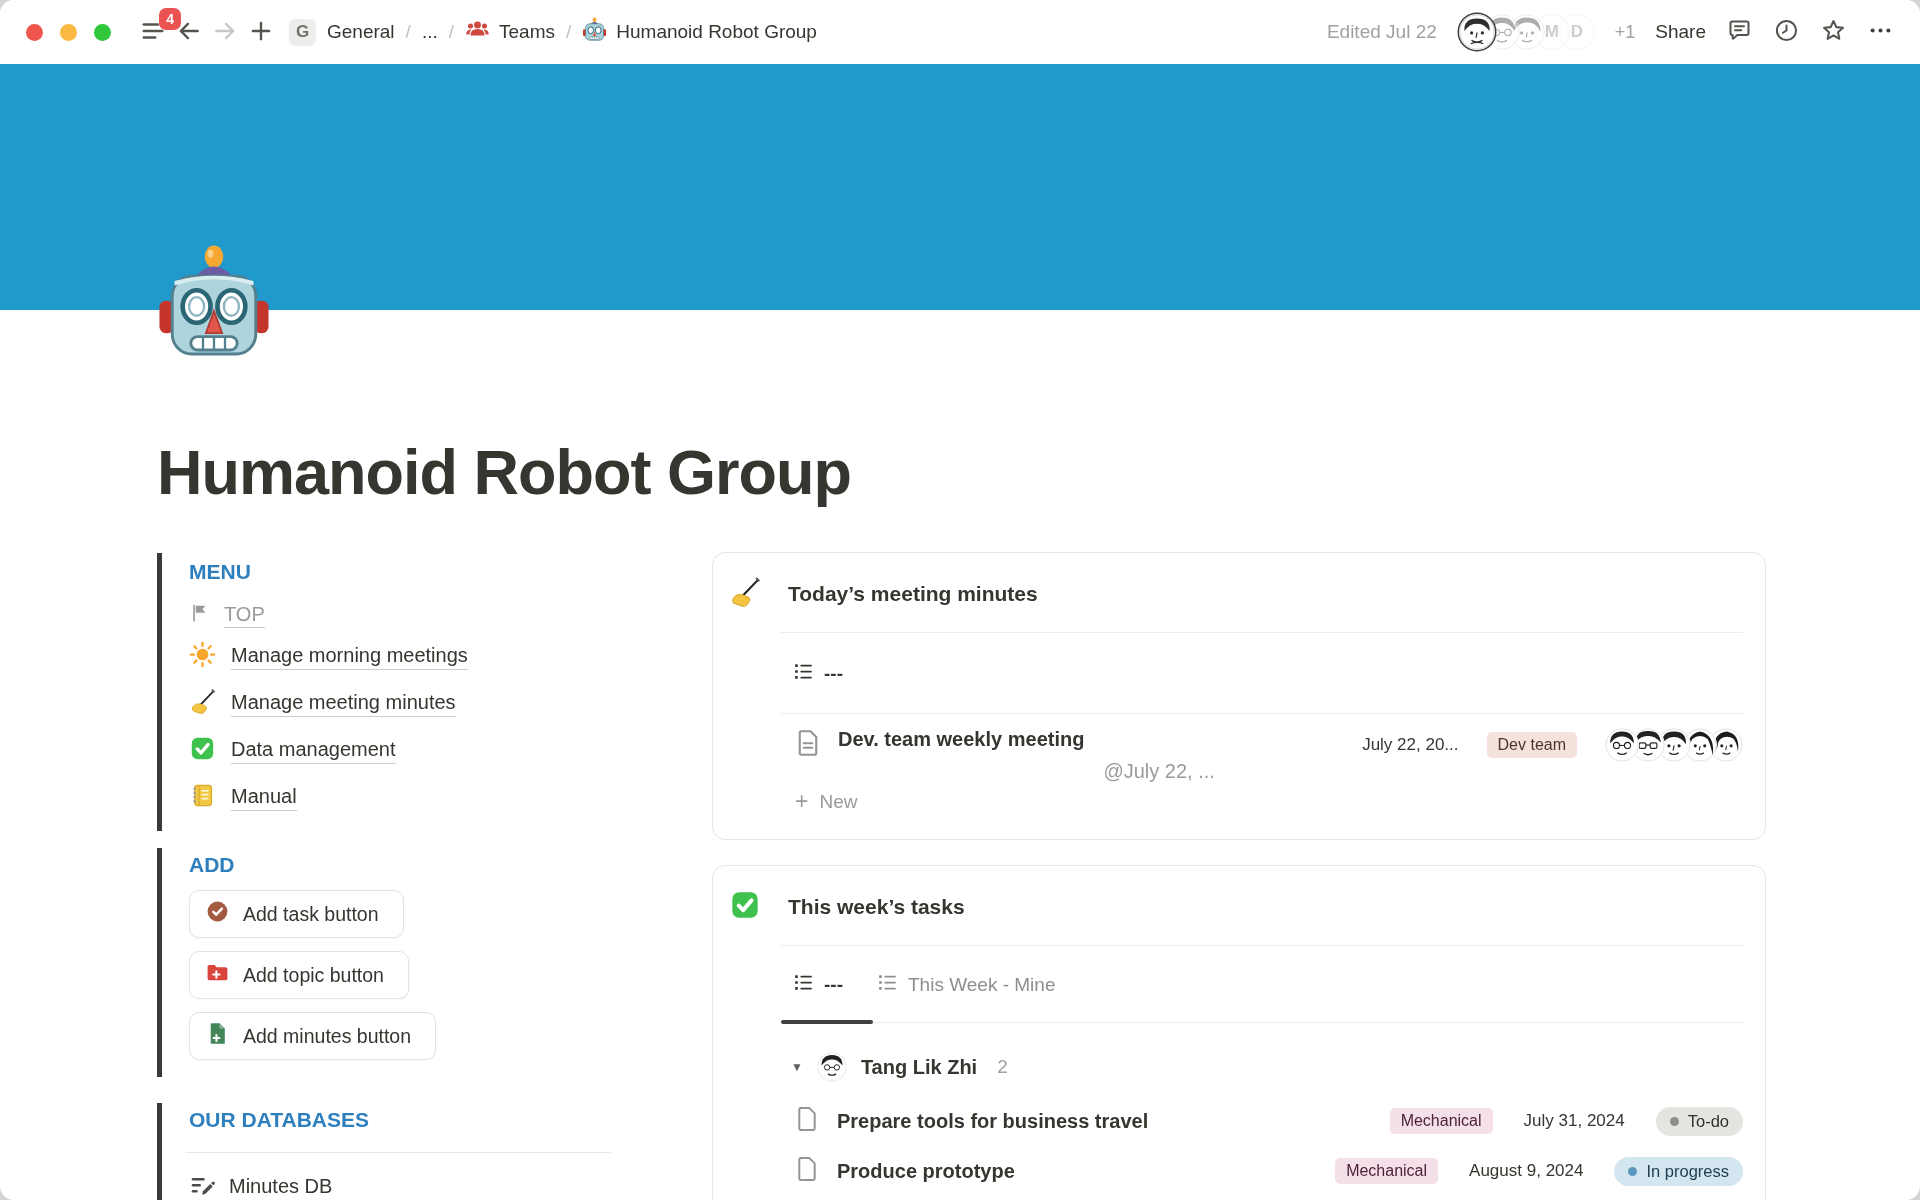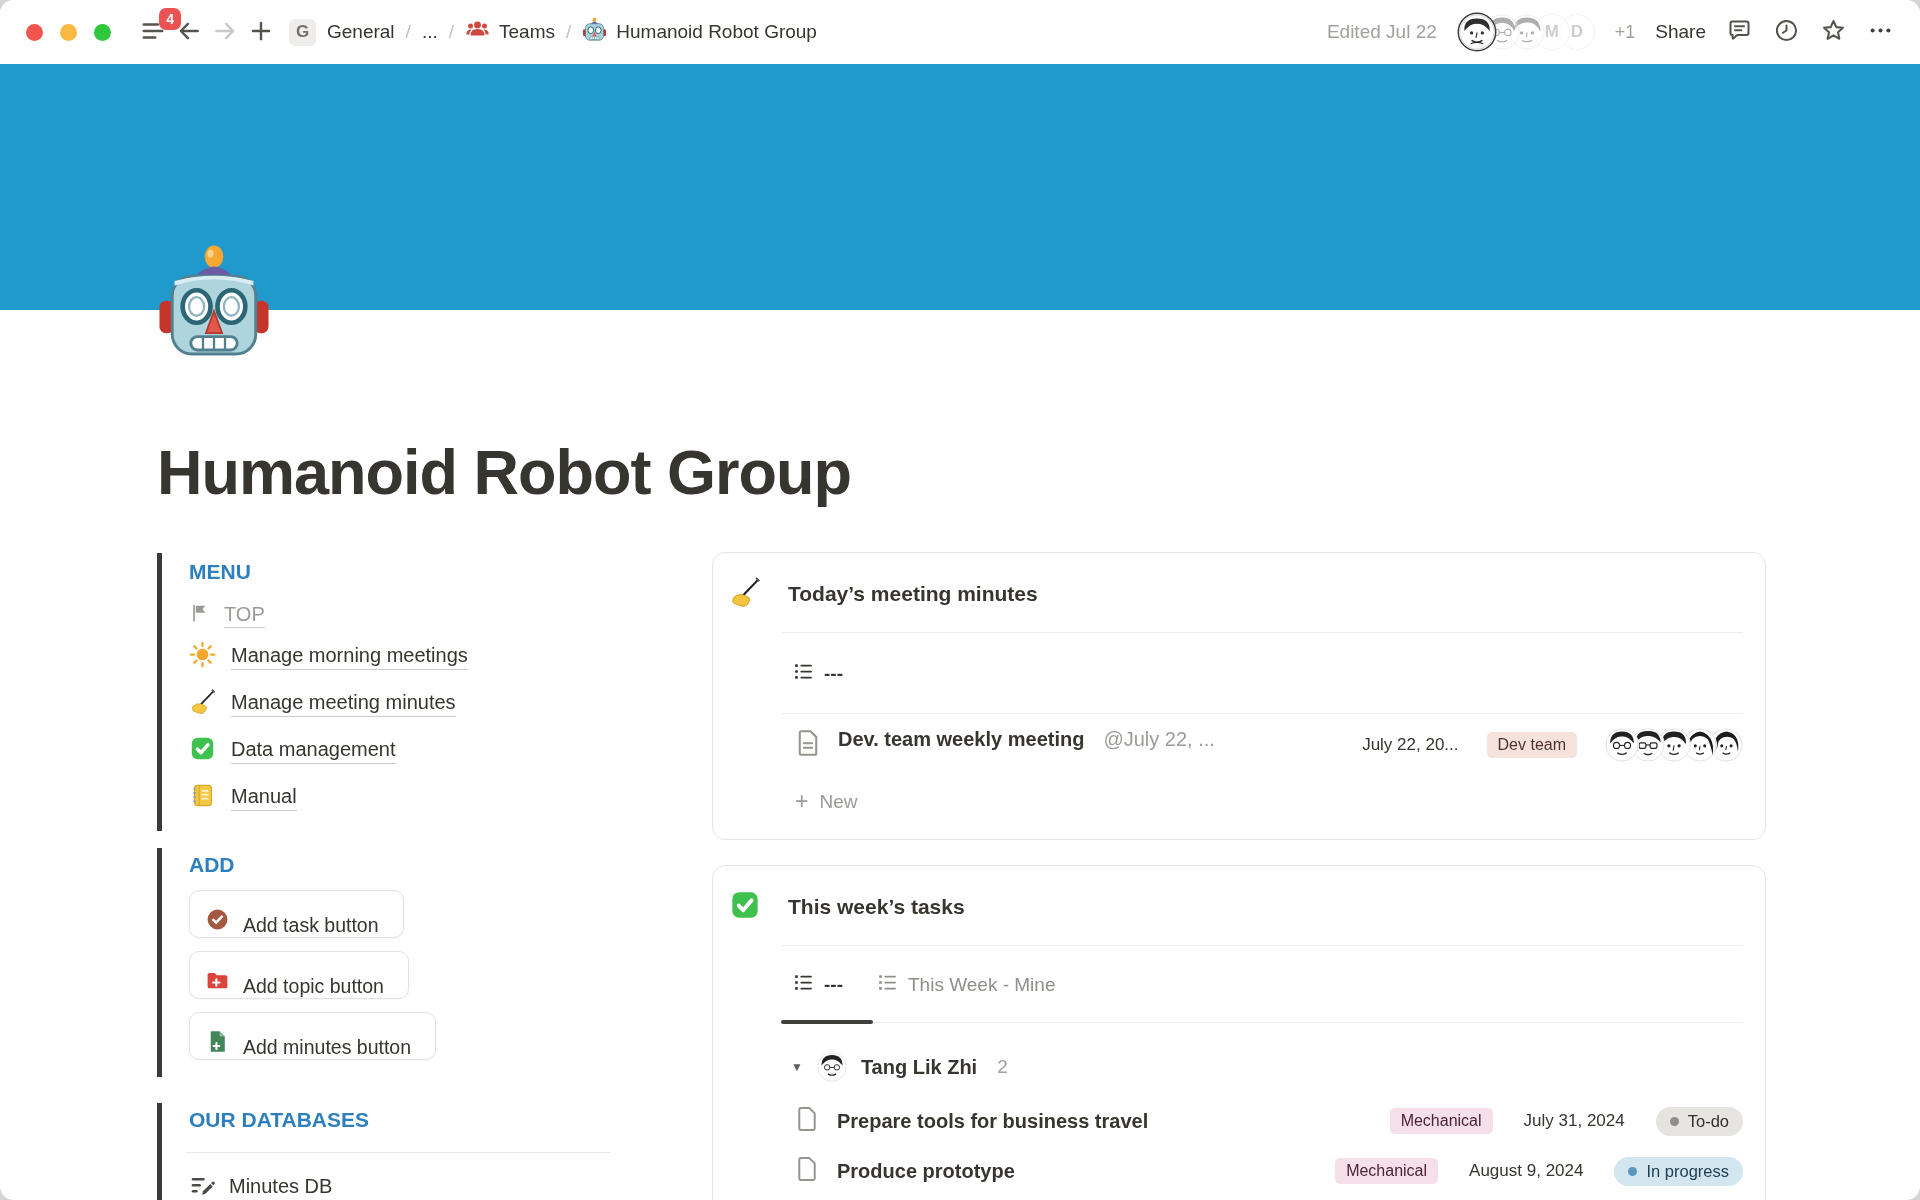--- a/index.html
+++ b/index.html
@@ -54,21 +54,21 @@
   .callout.menu { padding-top:6px; padding-bottom:10px; }
   .callout.add { margin-top:17px; padding-top:4px; padding-bottom:4px; }
   .callout.db { margin-top:26px; padding-top:4px; padding-bottom:22px; }
   .sec-heading { color:#2d7fbe; font-weight:700; font-size:21px; line-height:26px; margin-bottom:12px; }
   .top-row { display:flex; align-items:center; gap:13px; height:36px; color:#9b9a97; font-size:20px; cursor:pointer; }
   .top-row .u { border-bottom:1.5px solid rgba(155,154,151,.55); padding-bottom:1px; }
   .menu-item { display:flex; align-items:center; gap:15px; height:47px; font-size:20px; font-weight:500; cursor:pointer; }
   .menu-item svg.emo { width:27px; height:27px; flex:none; }
   .menu-item .u { border-bottom:1.5px solid rgba(55,53,47,.25); padding-bottom:2px;text-align:center; }
   .flag svg { width:22px; height:22px; }
-  .add-btn { display:flex; align-items:flex-end; gap:13px; width:max-content; background:#fff;
+  .add-btn { display:flex; align-items:center; gap:13px; width:max-content; background:#fff;
     border:1px solid #e3e2df; border-radius:10px; padding:0 24px 0 15px; height:48px;
     font-size:19.5px; font-weight:500; color:#37352f; font-family:inherit; margin-bottom:13px;
     box-shadow:0 1px 2px rgba(15,15,15,.03); cursor:pointer; }
   .add-btn svg { width:25px; height:25px; }
   .db-divider { height:1px; background:#e9e8e6; width:425px; margin:19px 0 17px -3px; }
   .db-item { display:flex; align-items:center; gap:14px; height:36px; font-size:20px; font-weight:500; cursor:pointer; }
   .db-item svg { width:26px; height:26px; }
   .db-item .u { border-bottom:1.5px solid rgba(55,53,47,.25); padding-bottom:2px; }
 
   
@@ -83,21 +83,21 @@
   .card.tasks .tab-row { padding:26px 22px 24px 80px; }
   .view-tab { display:flex; align-items:center; gap:10px; font-size:19px; font-weight:600;
     color:#37352f; background:none; border:none; font-family:inherit; }
   .view-tab svg { width:21px; height:21px; }
   .view-tab.inactive { color:#8f8e8a; font-weight:500; }
   .active-indicator { position:absolute; left:0; top:-2px; width:92px; height:4px;
     background:#403f3b; border-radius:2px; }
   .db-row { display:flex; align-items:flex-start; gap:15px; padding:14px 22px 0 80px; height:54px; cursor:pointer; }
   .db-row svg.pg { width:30px; height:30px; flex:none; }
   .row-title { font-size:20px; font-weight:700; white-space:nowrap; }
-  .row-mention { color:#9d9b97; font-size:20px; font-weight:500; margin-left:4px; white-space:nowrap; }
+  .row-mention { color:#9d9b97; font-size:20px; font-weight:500; margin-left:4px; white-space:nowrap;margin-top:32px; }
   .row-right { margin-left:auto; display:flex; align-items:center; gap:28px; }
   .row-date { font-size:17px; color:#37352f; white-space:nowrap; }
   .tag { font-size:16px; padding:4px 11px; border-radius:5px; white-space:nowrap; cursor:pointer; }
   .tag-red { background:#f5e2dd; color:#4f342c; }
   .tag-pink { background:#f5e0e9; color:#4c2337; }
   .avatars { display:flex; }
   .avatars .avatar { width:34px; height:34px; }
   .avatars .avatar + .avatar { margin-left:-8px; }
   .new-row { display:flex; align-items:center; gap:11px; color:#9b9a97; font-size:19px;
     padding:22px 22px 26px 82px; cursor:pointer; }

